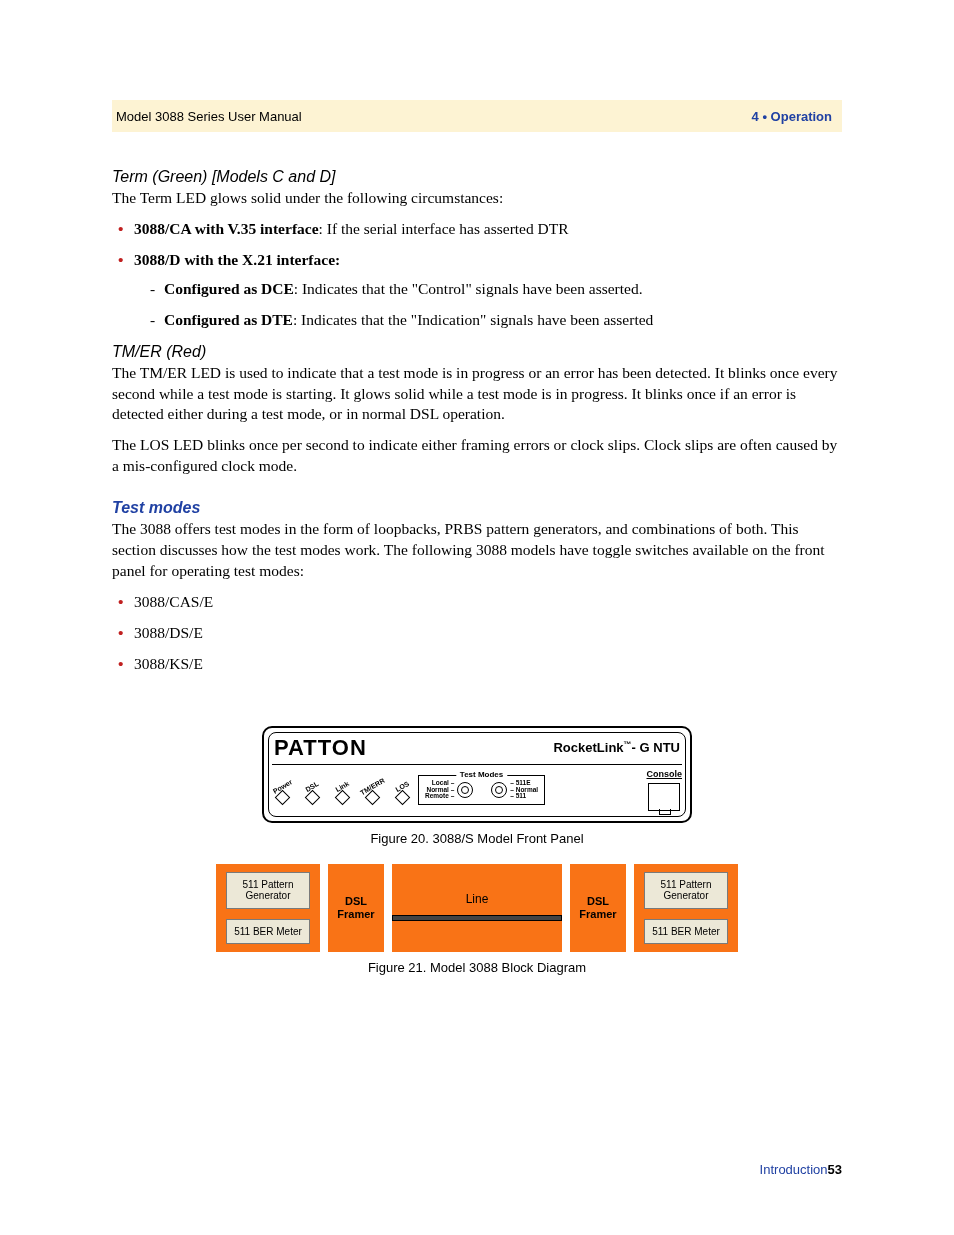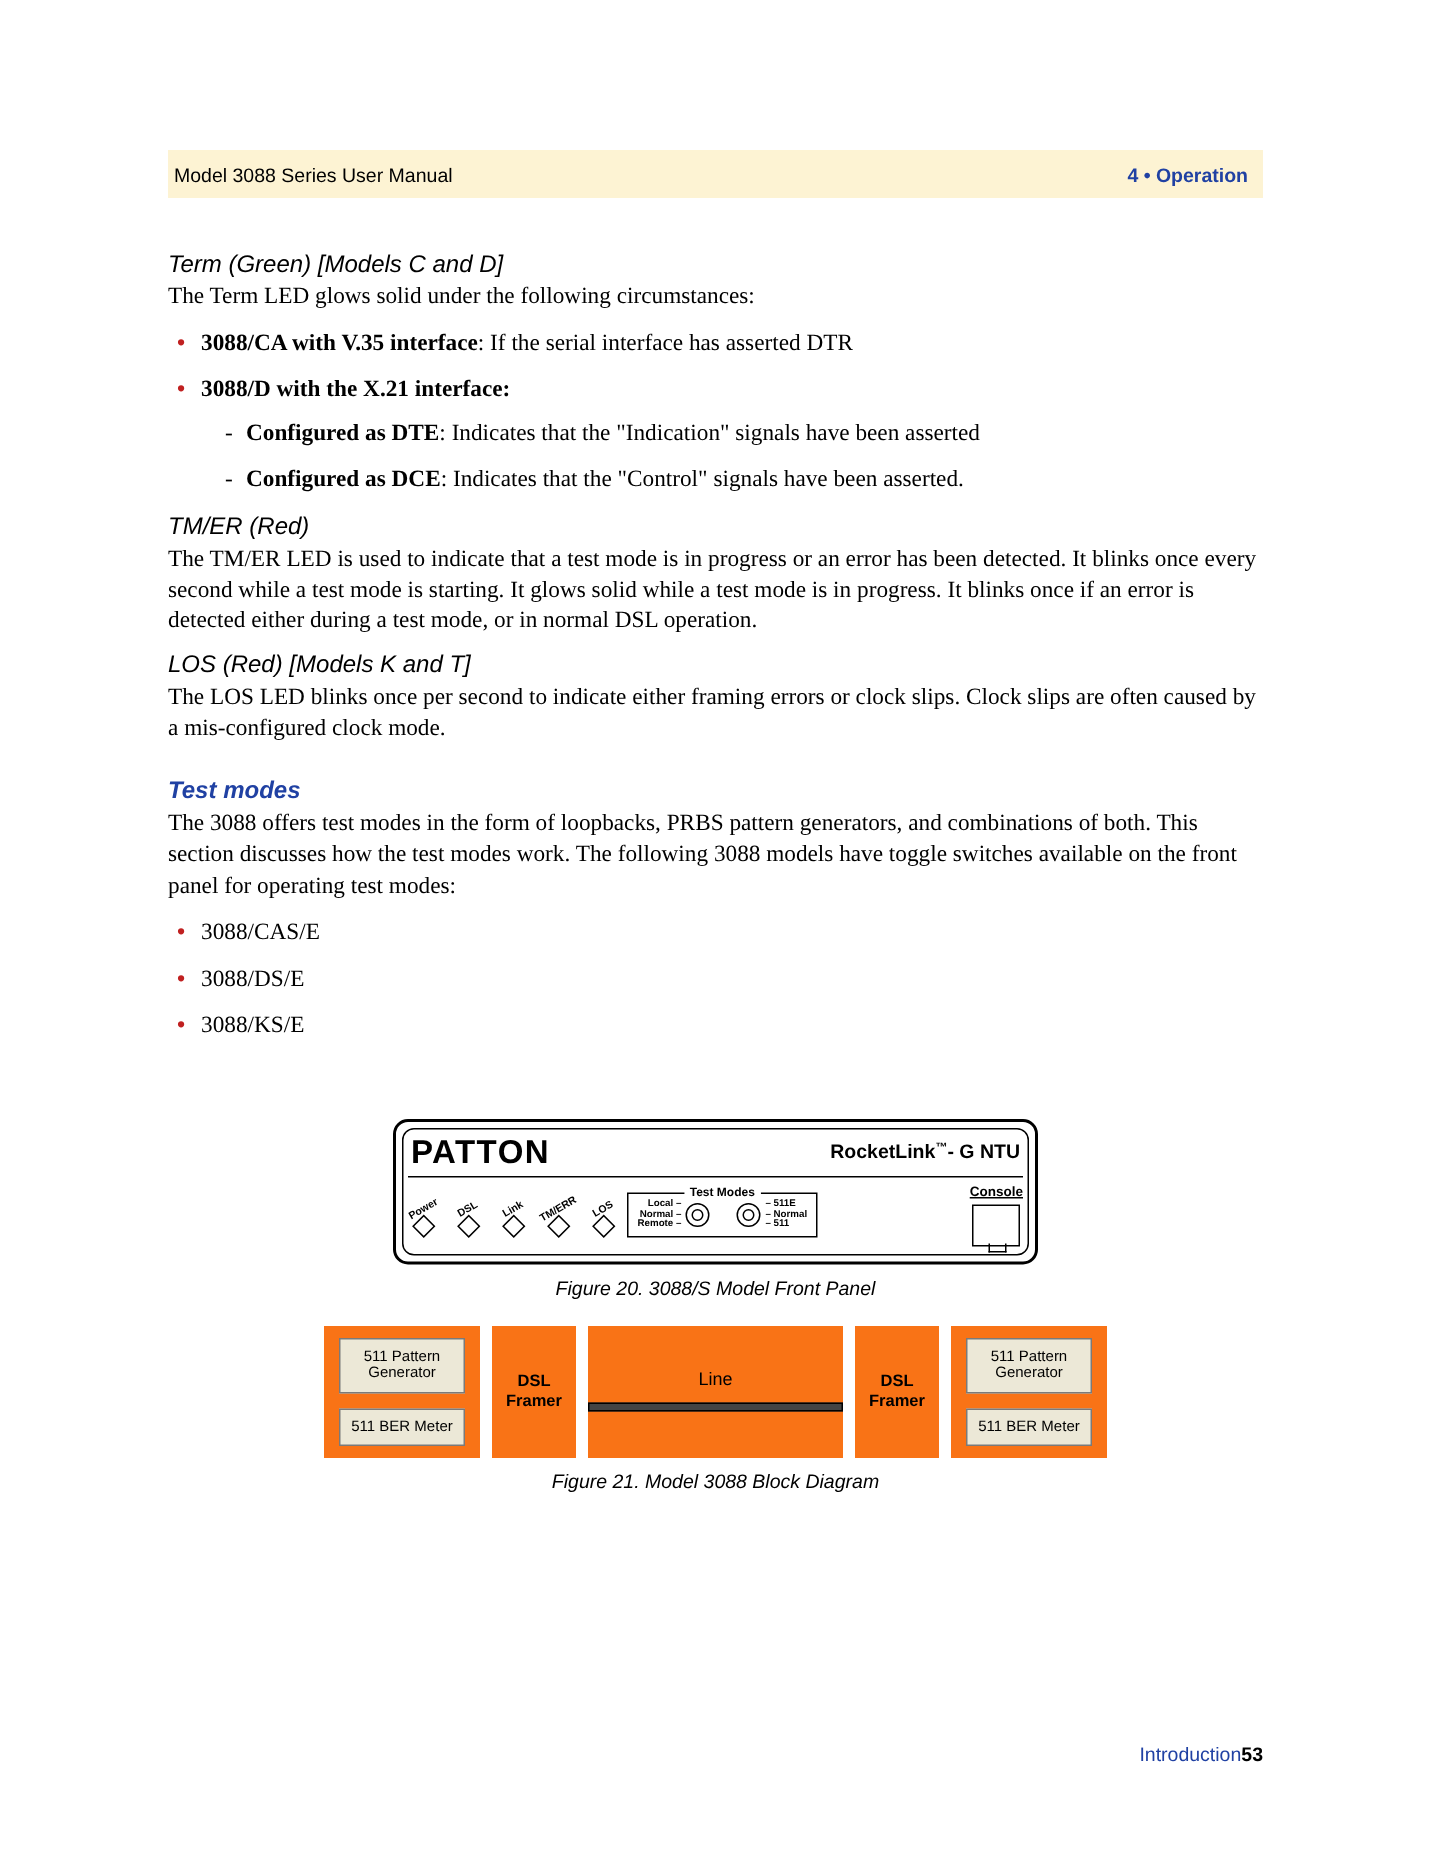--- a/index.html
+++ b/index.html
@@ -81,21 +81,20 @@
     font-weight: bold;
     color: #2041a3;
     font-size: 16px;
     margin: 22px 0 2px 0;
   }
   .fig-caption {
     text-align: center;
     font-family: "Trebuchet MS", "Helvetica Neue", Helvetica, Arial, sans-serif;
     font-size: 13px;
     margin: 8px 0 18px 0;
-    font-style: italic;
   }
   .link-blue { color: #2041a3; }
 
   
   .fig20-wrap { text-align: center; margin-top: 8px; }
   .panel {
     display: inline-block;
     width: 410px;
     border: 2px solid #000;
     border-radius: 10px;
@@ -249,33 +248,32 @@
   <p class="body-text">The Term LED glows solid under the following circumstances:</p>
 
   <ul class="bullet">
     <li>
       <span class="bold">3088/CA with V.35 interface</span><span>: If the serial interface has asserted DTR</span>
     </li>
     <li>
       <span class="bold">3088/D with the X.21 interface:</span>
       <ul class="sub">
         <li>
-          <span class="bold">Configured as DTE</span><span>: Indicates that the "Indication" signals have been asserted</span>
+          <span class="bold">Configured as DCE</span><span>: Indicates that the "Control" signals have been asserted.</span>
         </li>
         <li>
-          <span class="bold">Configured as DCE</span><span>: Indicates that the "Control" signals have been asserted.</span>
+          <span class="bold">Configured as DTE</span><span>: Indicates that the "Indication" signals have been asserted</span>
         </li>
       </ul>
     </li>
   </ul>
 
   <div class="subhead">TM/ER (Red)</div>
   <p class="body-text">The TM/ER LED is used to indicate that a test mode is in progress or an error has been detected. It blinks once every second while a test mode is starting. It glows solid while a test mode is in progress. It blinks once if an error is detected either during a test mode, or in normal DSL operation.</p>
 
-  <div class="subhead">LOS (Red) [Models K and T]</div>
   <p class="body-text">The LOS LED blinks once per second to indicate either framing errors or clock slips. Clock slips are often caused by a mis-configured clock mode.</p>
 
   <div class="section-head">Test modes</div>
   <p class="body-text">The 3088 offers test modes in the form of loopbacks, PRBS pattern generators, and combinations of both. This section discusses how the test modes work. The following 3088 models have toggle switches available on the front panel for operating test modes:</p>
 
   <ul class="bullet">
     <li>3088/CAS/E</li>
     <li>3088/DS/E</li>
     <li>3088/KS/E</li>
   </ul>

